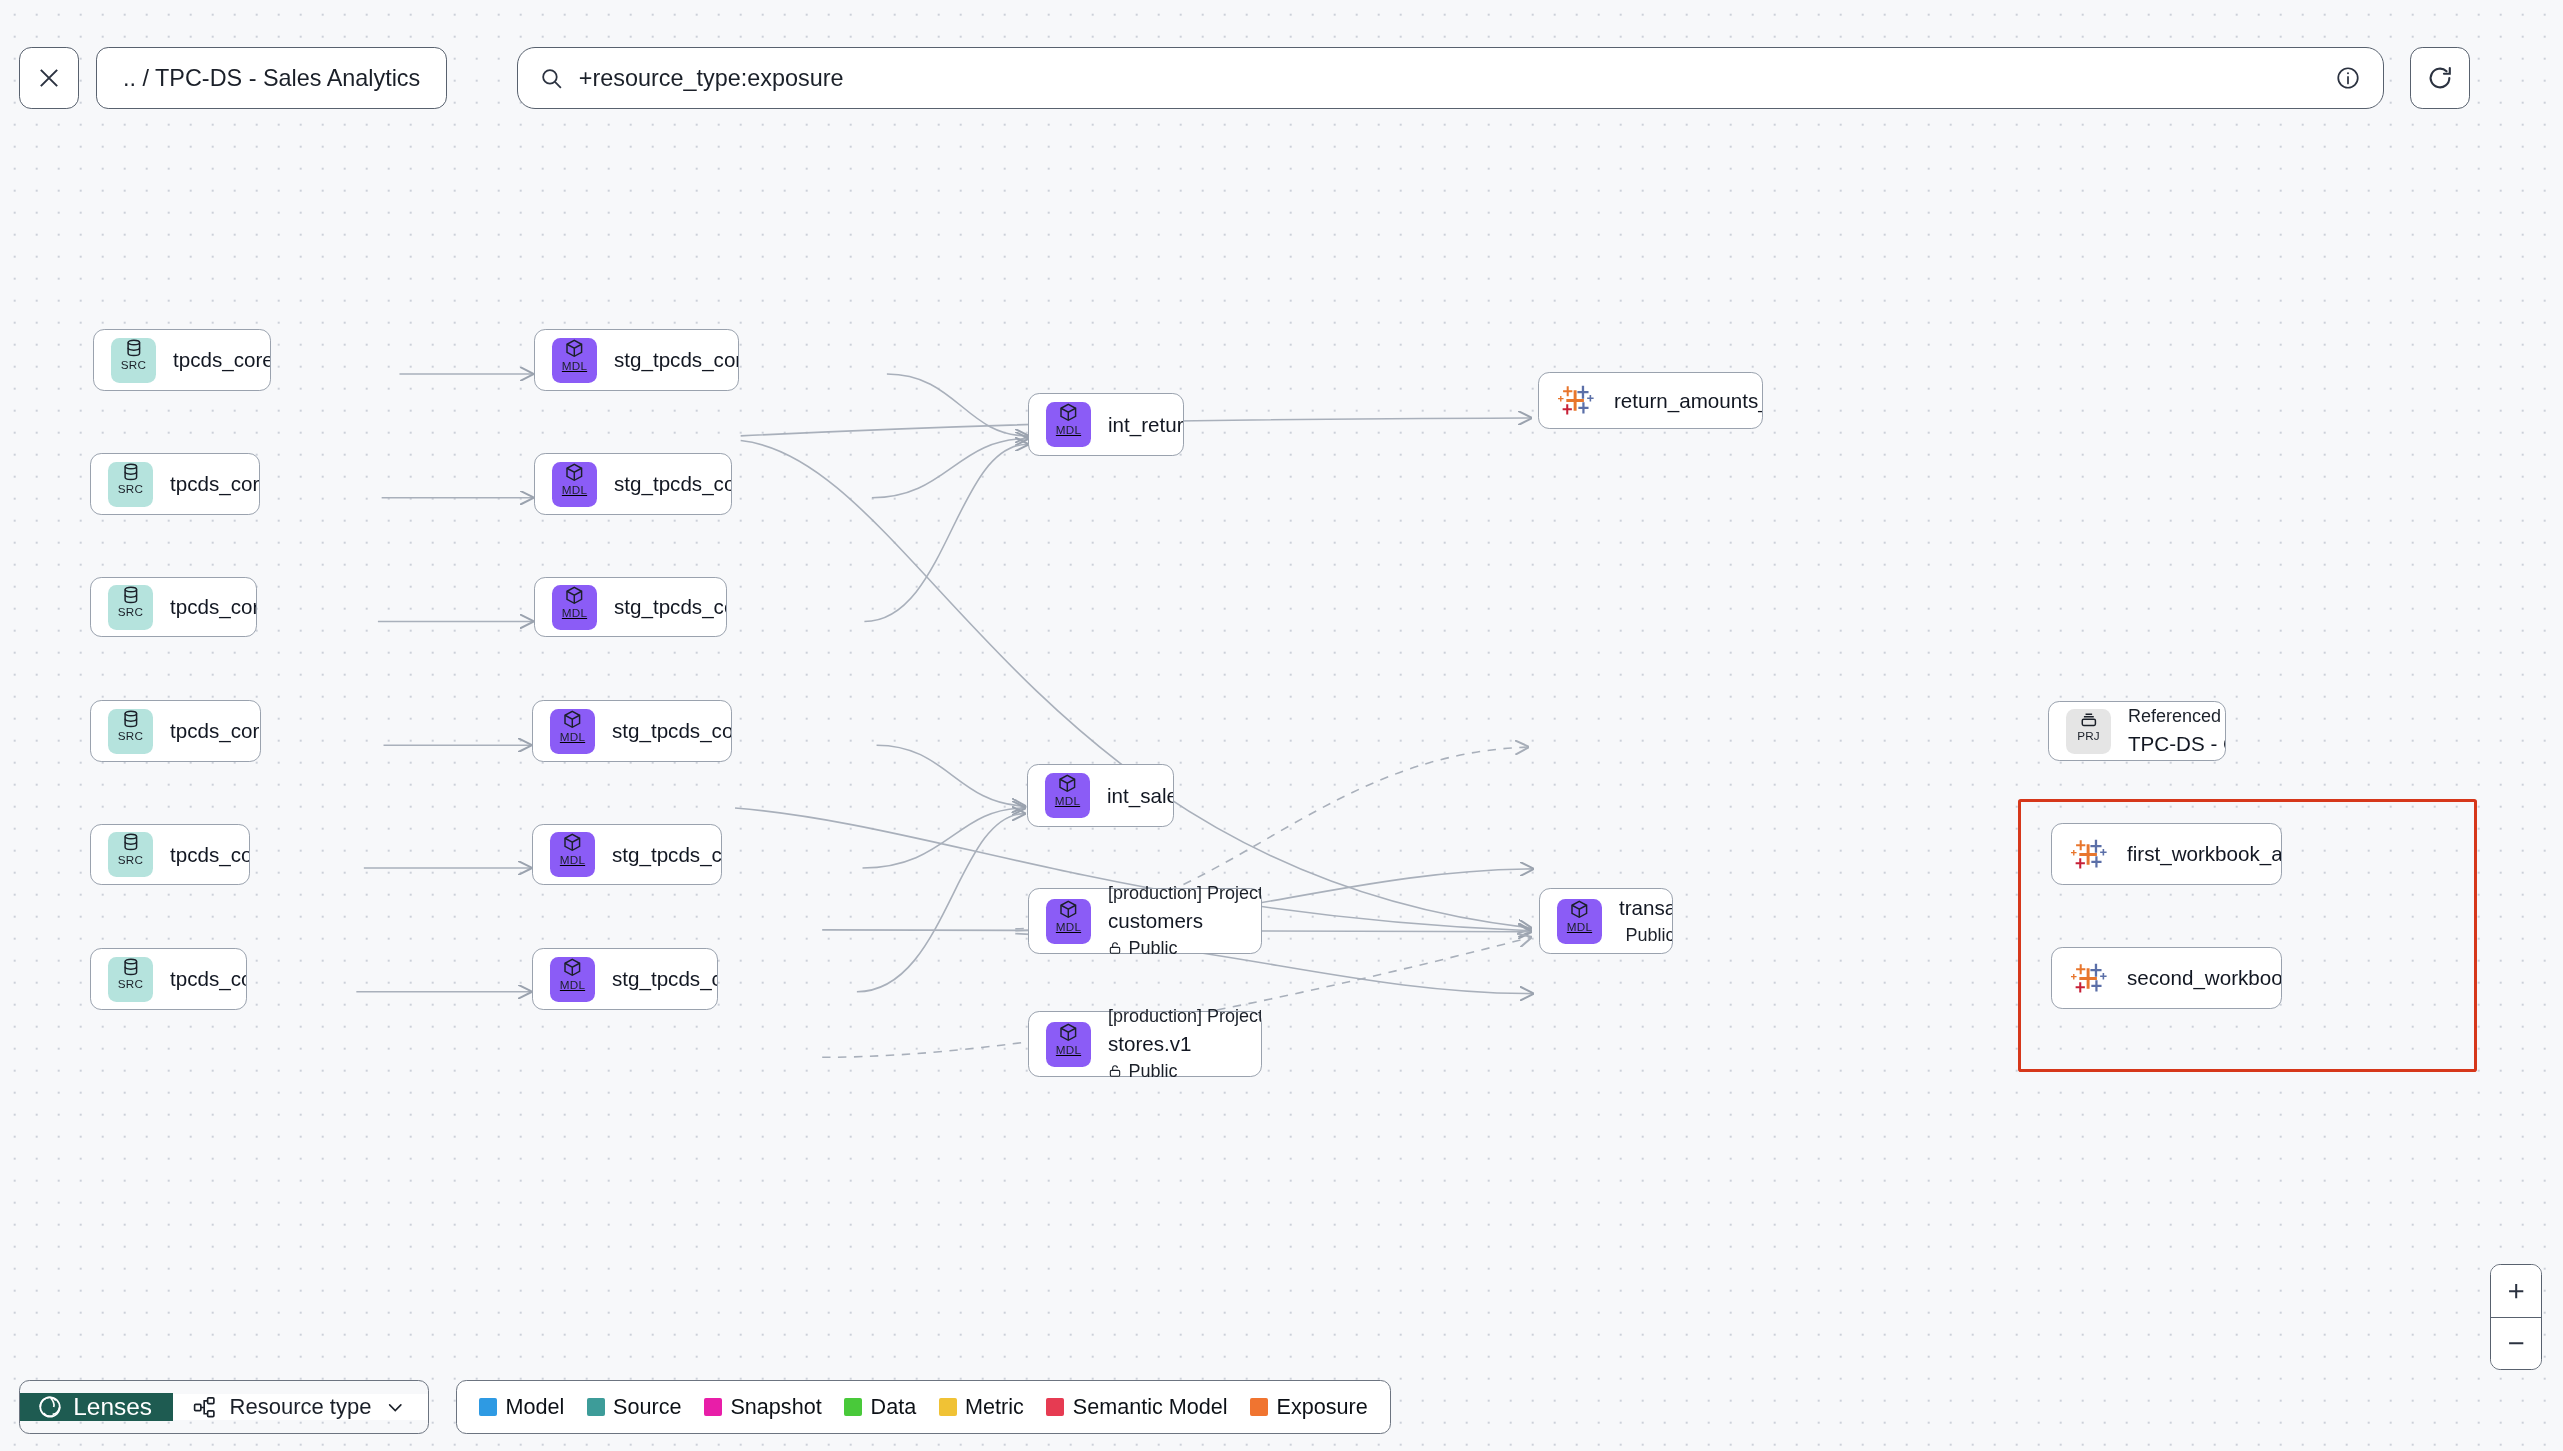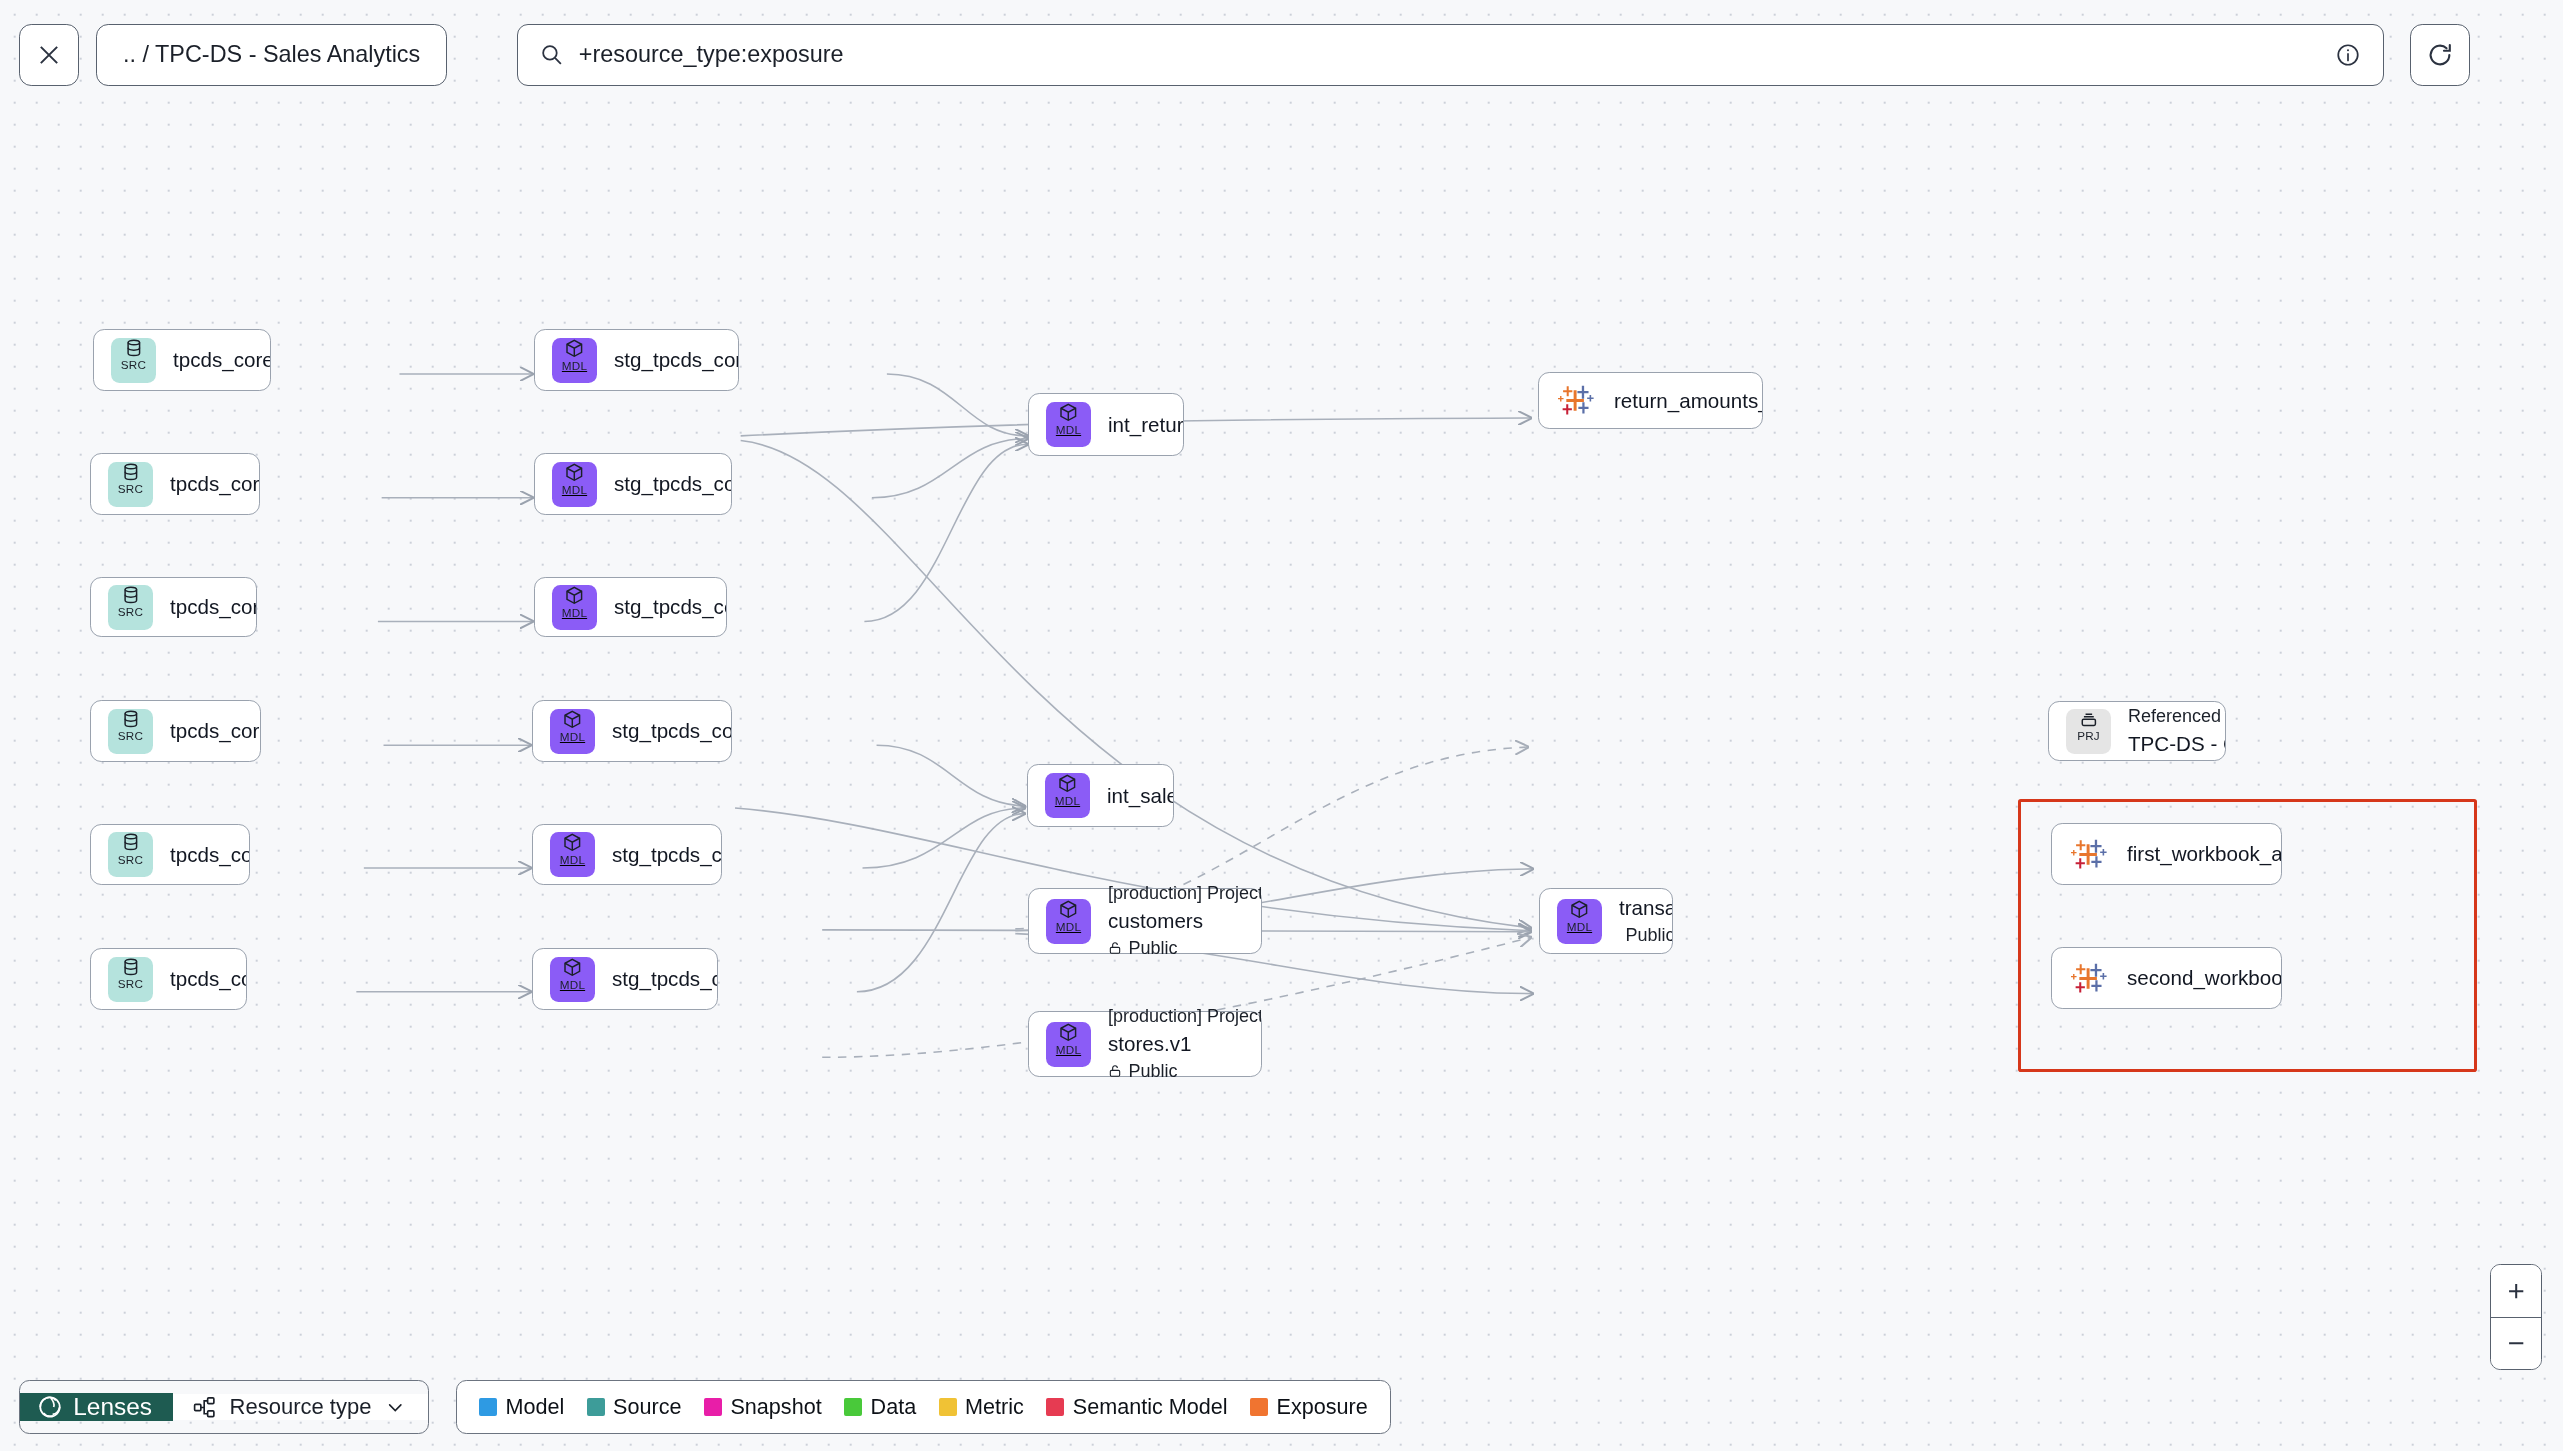--- a/index.html
+++ b/index.html
@@ -17,21 +17,21 @@
     background-color: #f7f8fa;
     background-image: radial-gradient(circle, #ccd0d9 1px, transparent 1.1px);
     background-size: 22px 22px;
     background-position: 3.7px 3.7px;
   }
 
   
   #topbar {
     position: absolute; top: 0; left: 0;
     width: 2563px; height: 109px;
-    display: flex; align-items: center;
+    display: flex; align-items: flex-end;
     padding: 0 19px;
     gap: 17px;
     z-index: 30;
     pointer-events: none;
   }
   #topbar > * { pointer-events: auto; }
 
   .tb-btn {
     background: #ffffff;
     border: 1.5px solid #58616e;
@@ -44,21 +44,21 @@
     padding: 0 26px;
     font-size: 23.4px;
     color: #1b2029;
     white-space: nowrap;
   }
   #search-wrap {
     flex: 1;
     display: flex; align-items: center;
     background: #ffffff;
     border: 1.5px solid #58616e;
-    border-radius: 11px;
+    border-radius: 18px;
     height: 62px;
     padding: 0 22.5px 0 20.6px;
     margin-left: 53px;
     max-width: 1867px;
   }
   #search-input {
     flex: 1;
     border: none; outline: none;
     font-family: "Liberation Sans", sans-serif;
     font-size: 23.4px;

